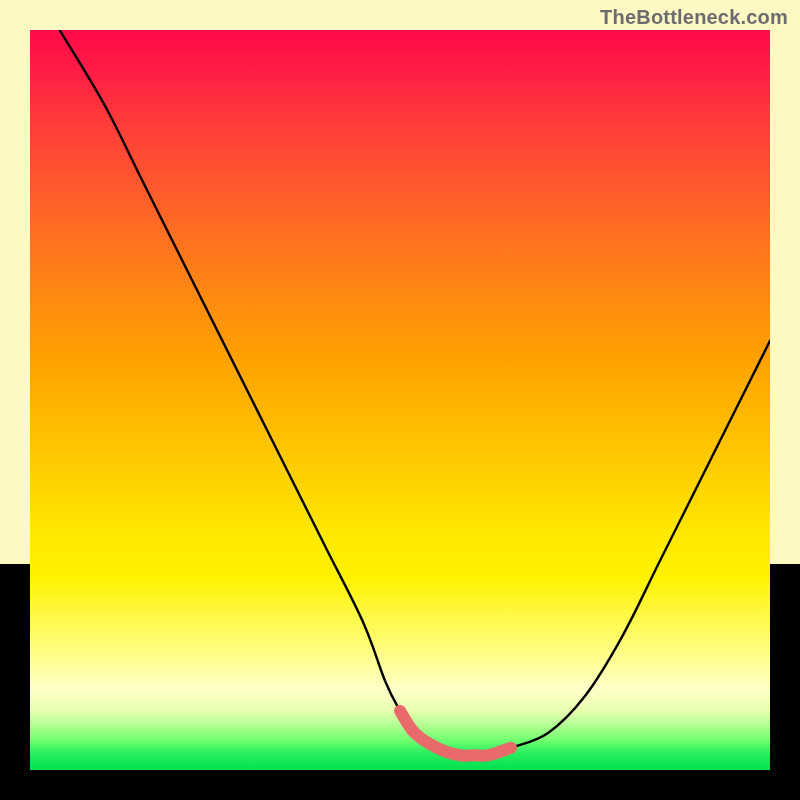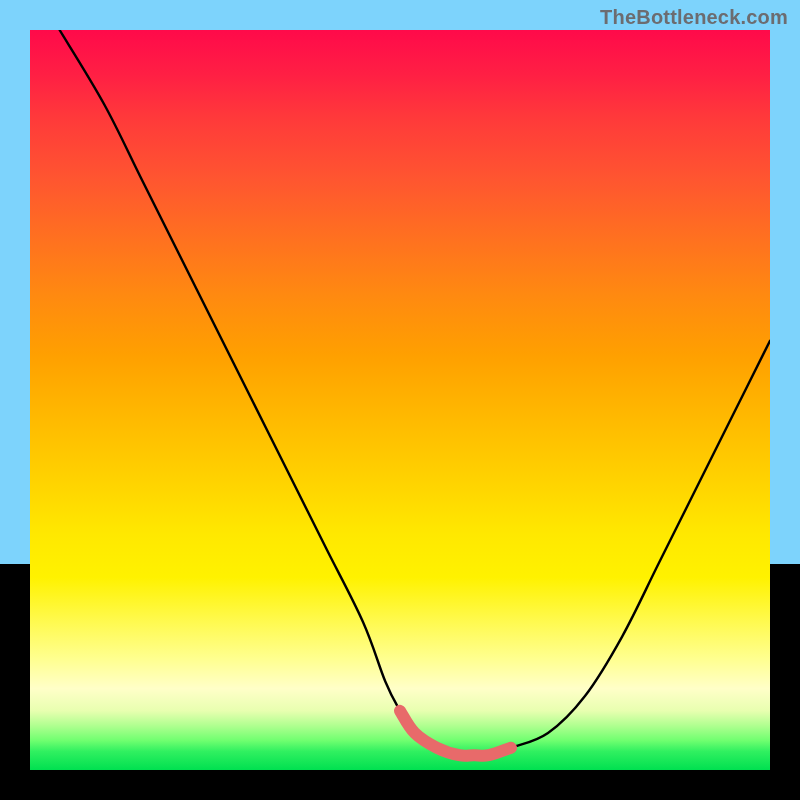--- a/index.html
+++ b/index.html
@@ -7,21 +7,21 @@
     padding: 0;
     width: 800px;
     height: 800px;
     background: #000000;
     overflow: hidden;
   }
   .chart-container {
     position: relative;
     width: 800px;
     height: 564px;
-    background: #7dd3fc;
+    background: #fef9c3;
   }
   .plot-area {
     position: absolute;
     left: 30px;
     top: 30px;
     width: 740px;
     height: 740px;
     background: linear-gradient(to bottom,
       #ff0a4a 0%,
       #ff1f44 6%,

